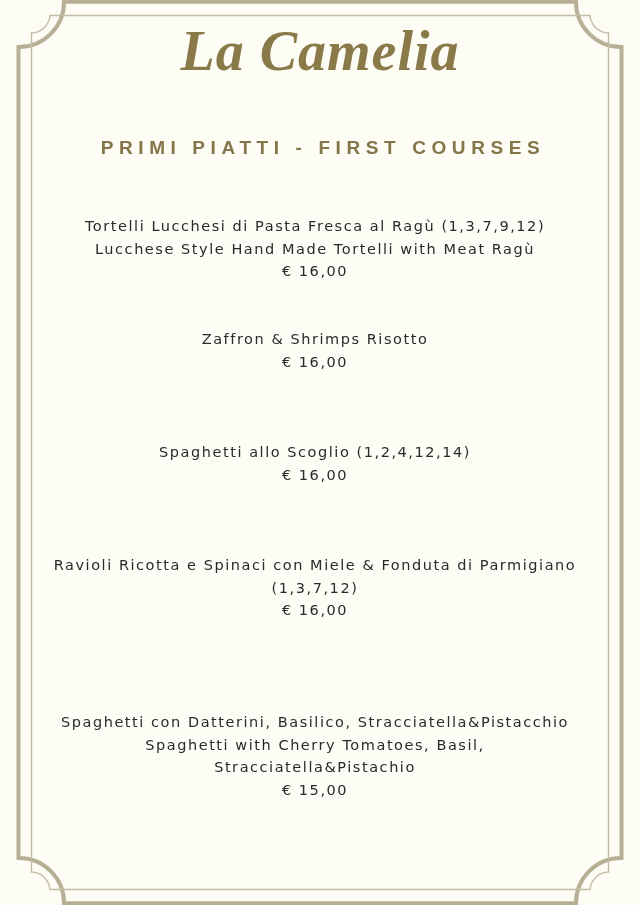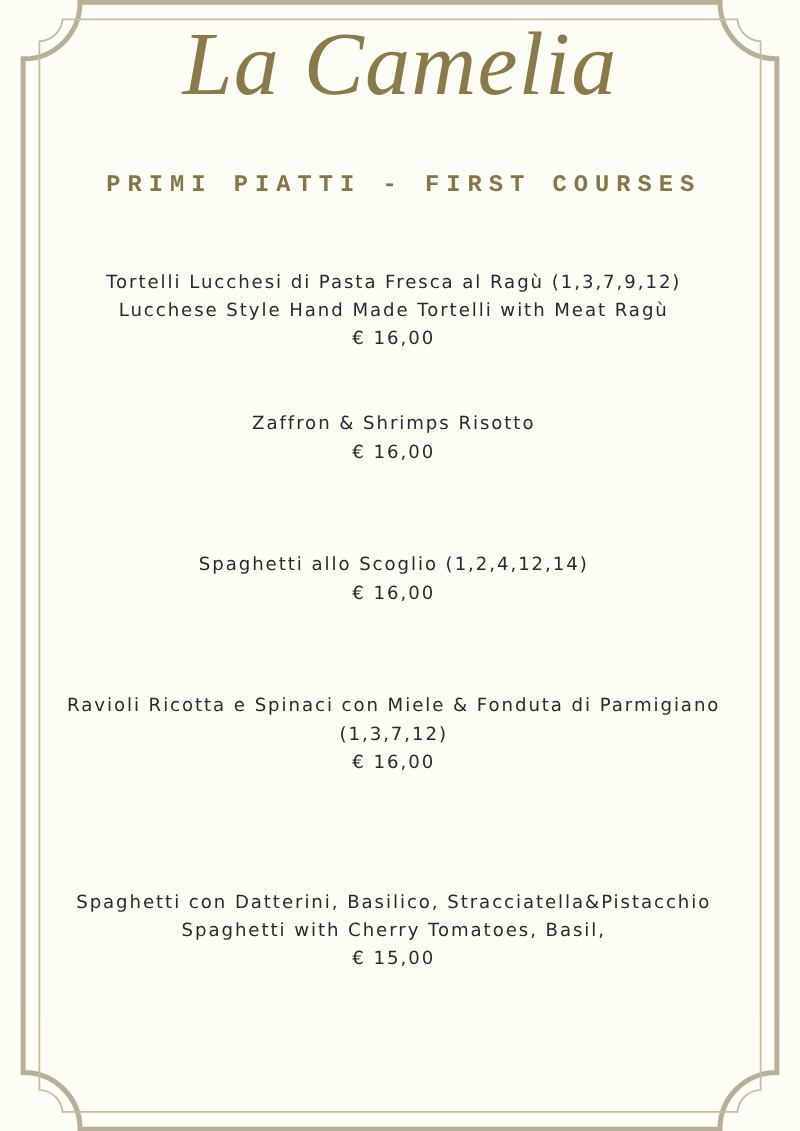--- a/index.html
+++ b/index.html
@@ -20,33 +20,33 @@
       width: 640px; height: 905px;
       pointer-events: none;
     }
     .title {
       position: absolute;
       left: 0; right: 0;
       top: 16px;
       text-align: center;
       font-family: "Liberation Serif", serif;
       font-style: italic;
-      font-size: 72px;
+      font-size: 56px;
       line-height: 70px;
       color: #8a7a4a;
       letter-spacing: 1px;
       margin: 0;
-      font-weight: normal;
+      font-weight: bold;
     }
     .section-heading {
       position: absolute;
       left: 0; right: 0;
       top: 136px;
       text-align: center;
-      font-family: Liberation Mono, monospace;
+      font-family: Liberation Sans, sans-serif;
       font-weight: bold;
       font-size: 19px;
       line-height: 24px;
       letter-spacing: 5.6px;
       color: #85764a;
       margin: 0;
       padding-left: 6px;
     }
     .item {
       position: absolute;
@@ -111,14 +111,15 @@
 
 <div class="item" id="item-3">
   <p>Ravioli Ricotta e Spinaci con Miele &amp; Fonduta di Parmigiano</p>
   <p>(1,3,7,12)</p>
   <p>€ 16,00</p>
 </div>
 
 <div class="item" id="item-4">
   <p>Spaghetti con Datterini, Basilico, Stracciatella&amp;Pistacchio</p>
   <p>Spaghetti with Cherry Tomatoes, Basil,</p>
+  <p>Stracciatella&amp;Pistachio</p>
   <p>€ 15,00</p>
 </div>
 
 </body></html>

